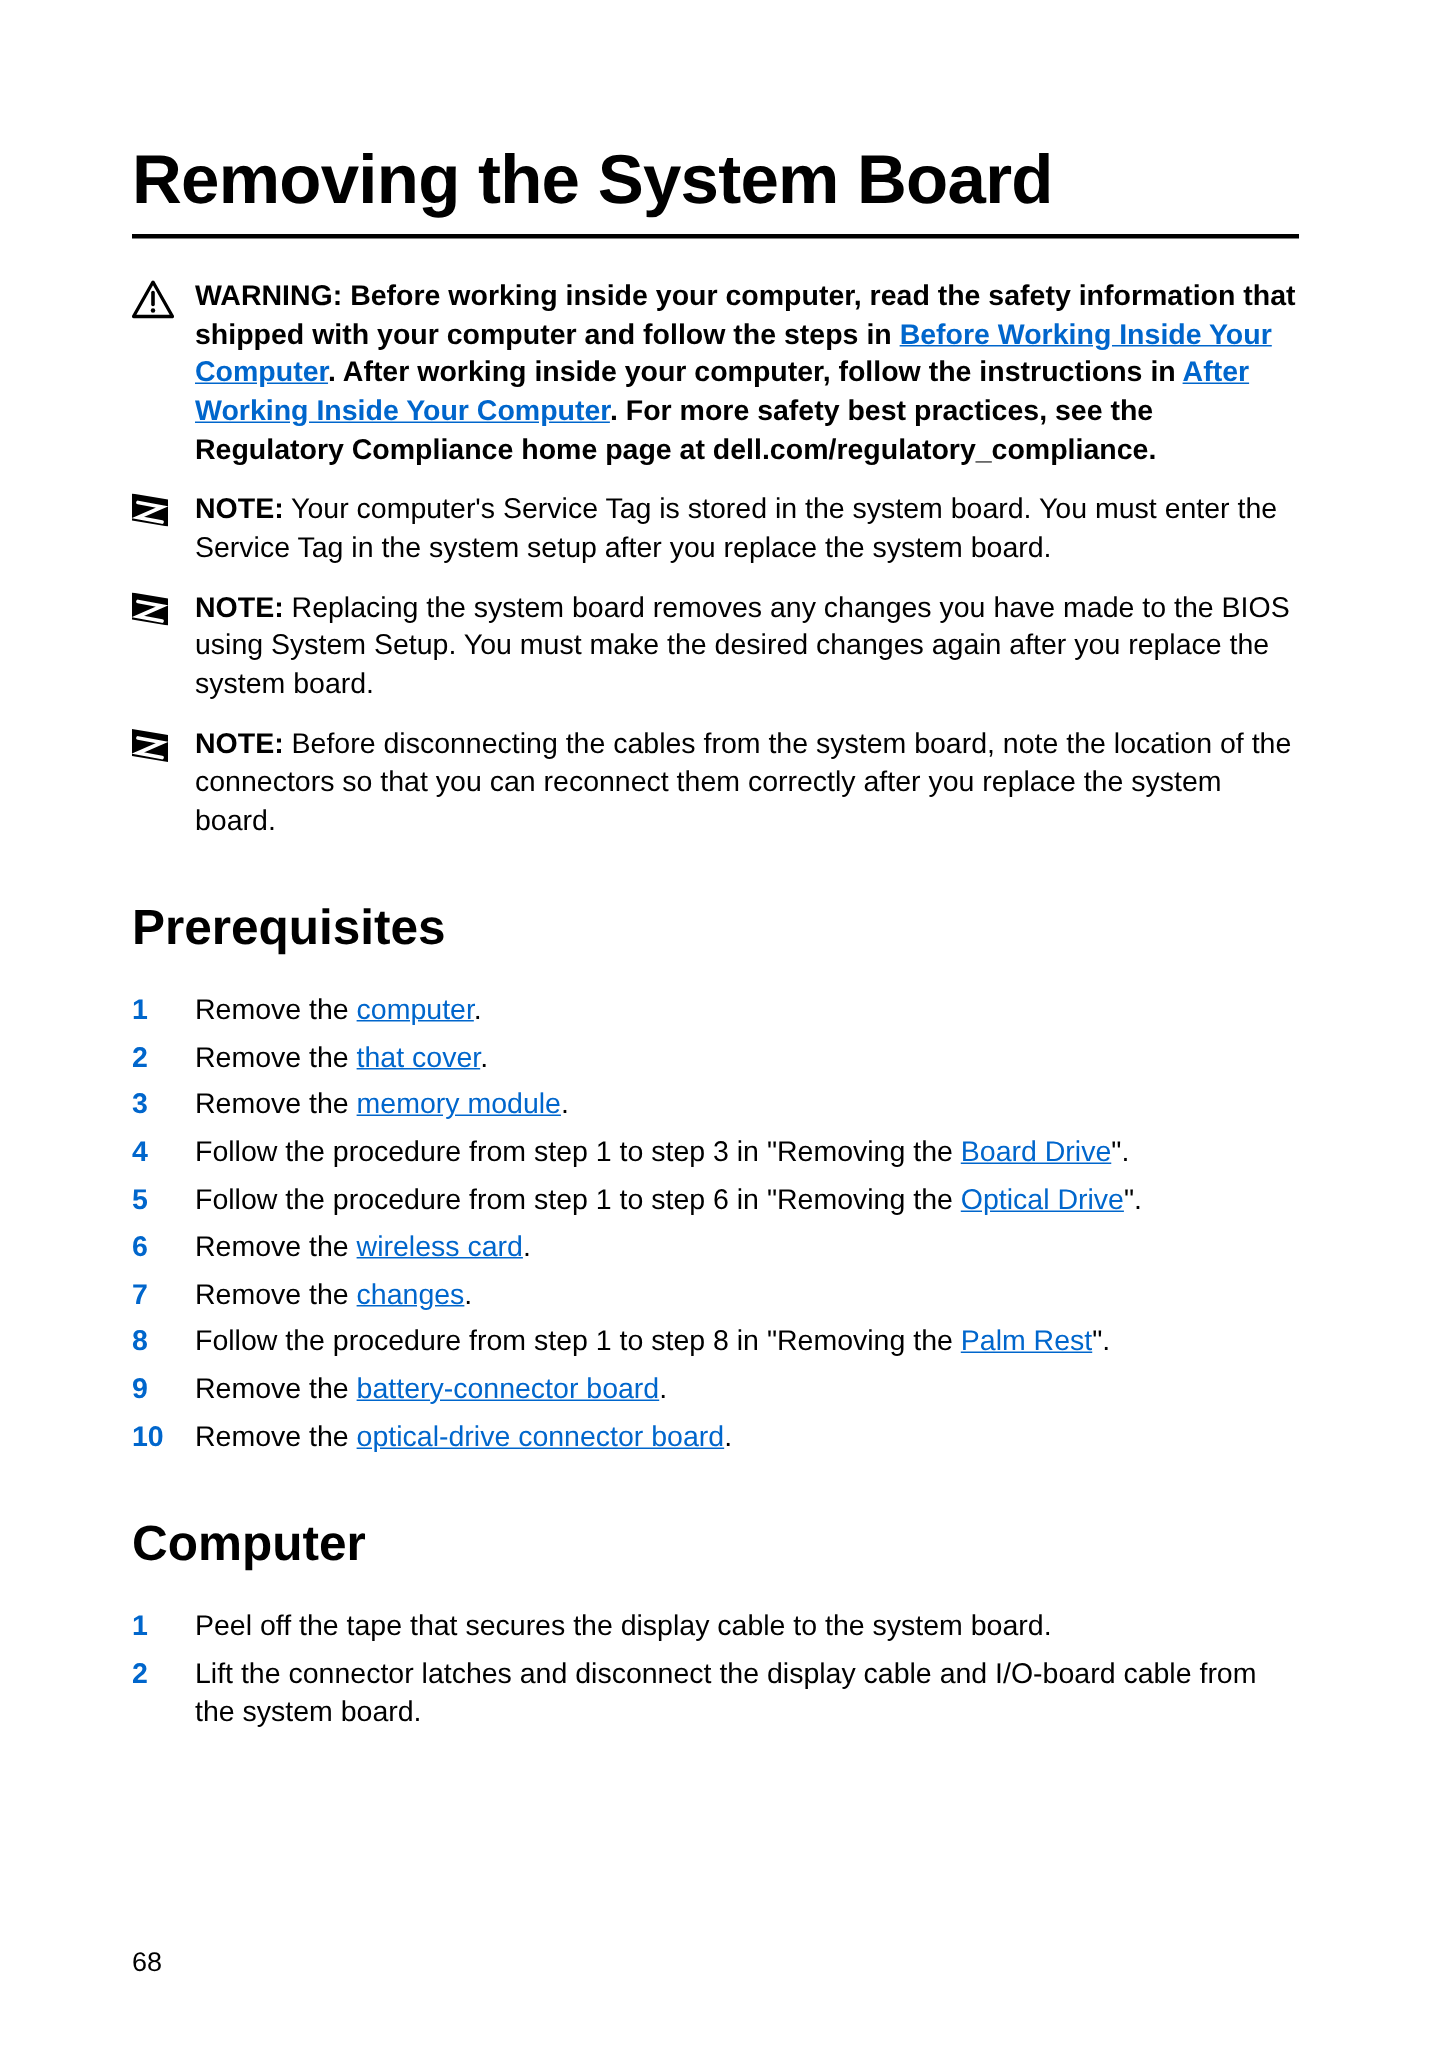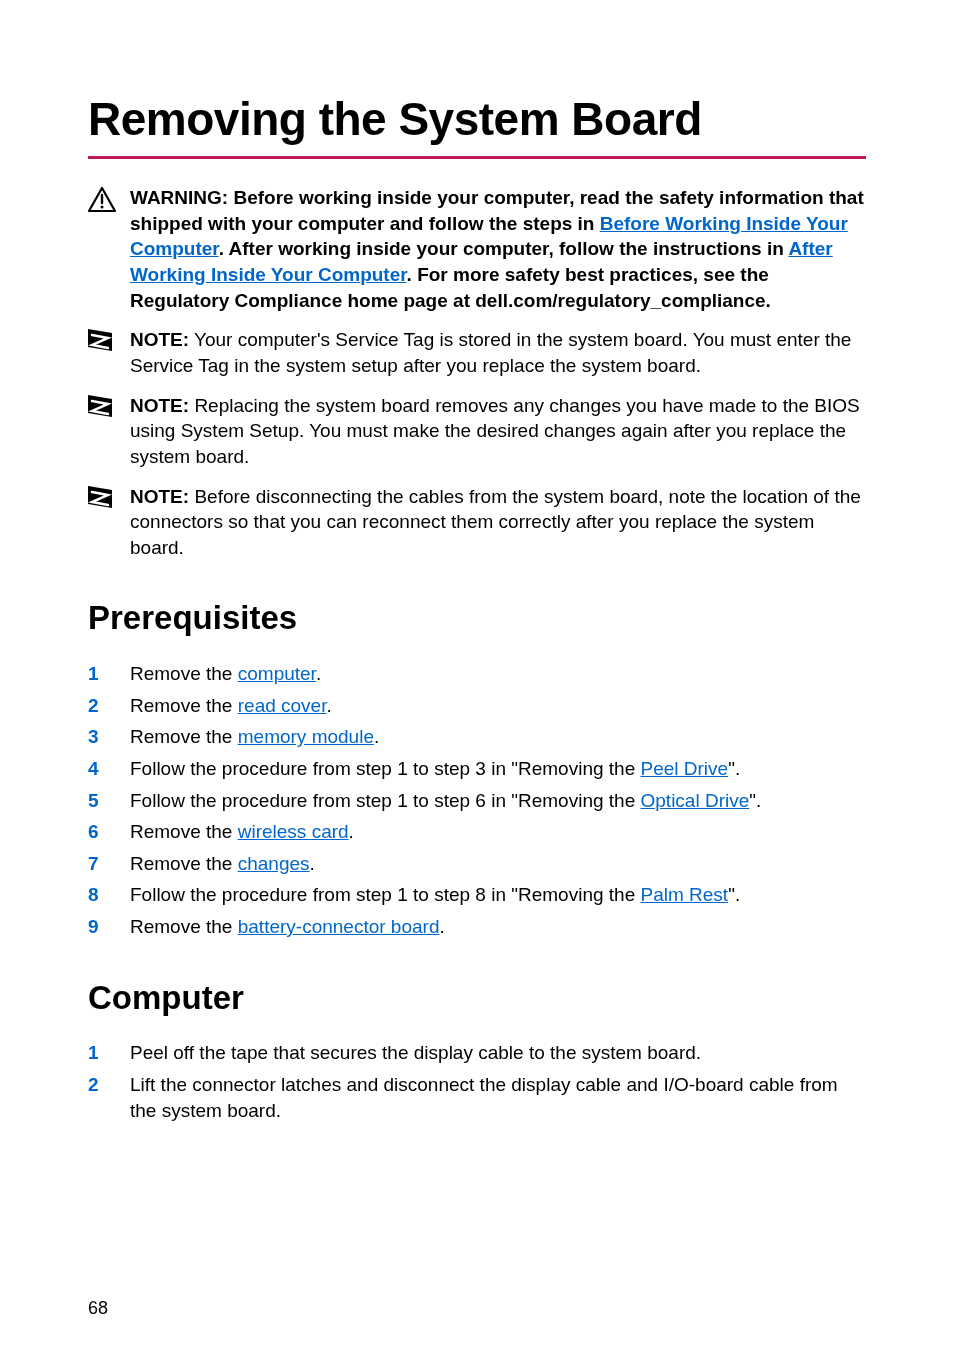--- a/index.html
+++ b/index.html
@@ -9,21 +9,21 @@
     color: #000;
     background: #fff;
     padding: 88px 88px 40px 88px;
     position: relative;
     font-size: 19px;
     line-height: 1.35;
   }
   h1 {
     font-size: 46px;
     font-weight: bold;
-    border-bottom: 3px solid #be185d;
+    border-bottom: 3px solid #000000;
     padding-bottom: 6px;
     margin-bottom: 26px;
     letter-spacing: -0.5px;
   }
   .callout {
     display: flex;
     margin-bottom: 14px;
     justify-content: flex-end;
   }
   .callout .icon-hold {
@@ -126,29 +126,29 @@
 
 <h2>Prerequisites</h2>
 
 <ol>
   <li>
       <span class="num">1</span>
       <span class="litext"><span>Remove the </span><a href="#" class="link">computer</a><span>.</span></span>
     </li>
   <li>
       <span class="num">2</span>
-      <span class="litext"><span>Remove the </span><a href="#" class="link">read cover</a><span>.</span></span>
+      <span class="litext"><span>Remove the </span><a href="#" class="link">that cover</a><span>.</span></span>
     </li>
   <li>
       <span class="num">3</span>
       <span class="litext"><span>Remove the </span><a href="#" class="link">memory module</a><span>.</span></span>
     </li>
   <li>
       <span class="num">4</span>
-      <span class="litext"><span>Follow the procedure from step 1 to step 3 in "Removing the </span><a href="#" class="link">Peel Drive</a><span>".</span></span>
+      <span class="litext"><span>Follow the procedure from step 1 to step 3 in "Removing the </span><a href="#" class="link">Board Drive</a><span>".</span></span>
     </li>
   <li>
       <span class="num">5</span>
       <span class="litext"><span>Follow the procedure from step 1 to step 6 in "Removing the </span><a href="#" class="link">Optical Drive</a><span>".</span></span>
     </li>
   <li>
       <span class="num">6</span>
       <span class="litext"><span>Remove the </span><a href="#" class="link">wireless card</a><span>.</span></span>
     </li>
   <li>
@@ -156,20 +156,24 @@
       <span class="litext"><span>Remove the </span><a href="#" class="link">changes</a><span>.</span></span>
     </li>
   <li>
       <span class="num">8</span>
       <span class="litext"><span>Follow the procedure from step 1 to step 8 in "Removing the </span><a href="#" class="link">Palm Rest</a><span>".</span></span>
     </li>
   <li>
       <span class="num">9</span>
       <span class="litext"><span>Remove the </span><a href="#" class="link">battery-connector board</a><span>.</span></span>
     </li>
+  <li>
+      <span class="num">10</span>
+      <span class="litext"><span>Remove the </span><a href="#" class="link">optical-drive connector board</a><span>.</span></span>
+    </li>
 </ol>
 
 <h2>Computer</h2>
 
 <ol>
   <li>
       <span class="num">1</span>
       <span class="litext">Peel off the tape that secures the display cable to the system board.</span>
     </li>
   <li>

